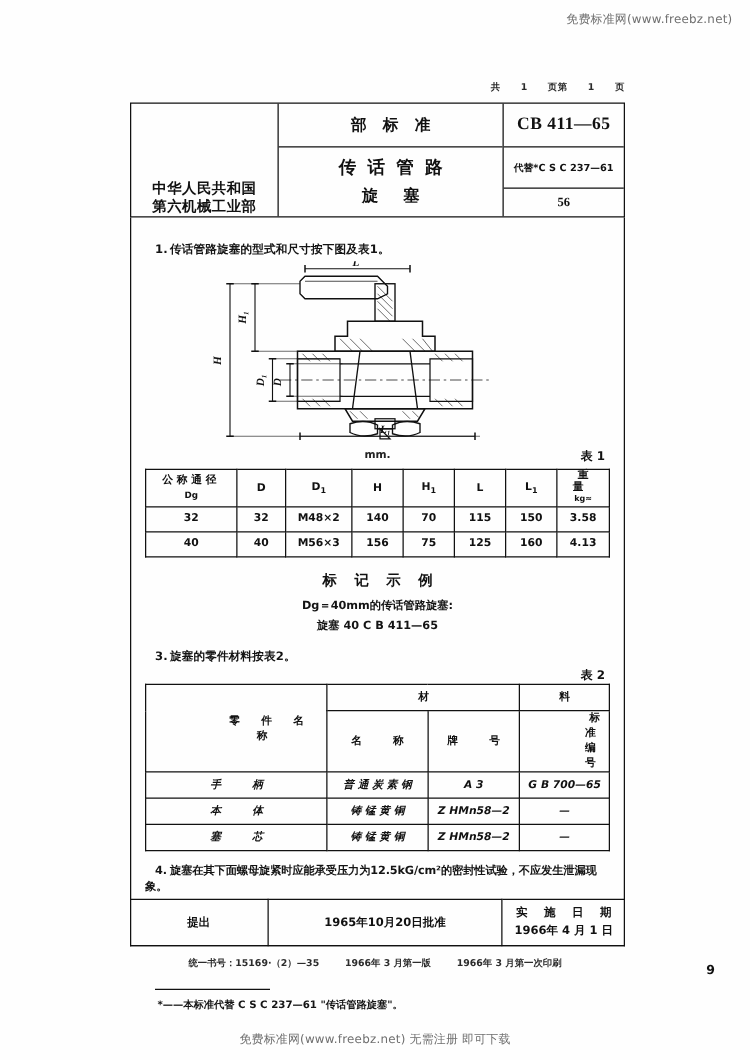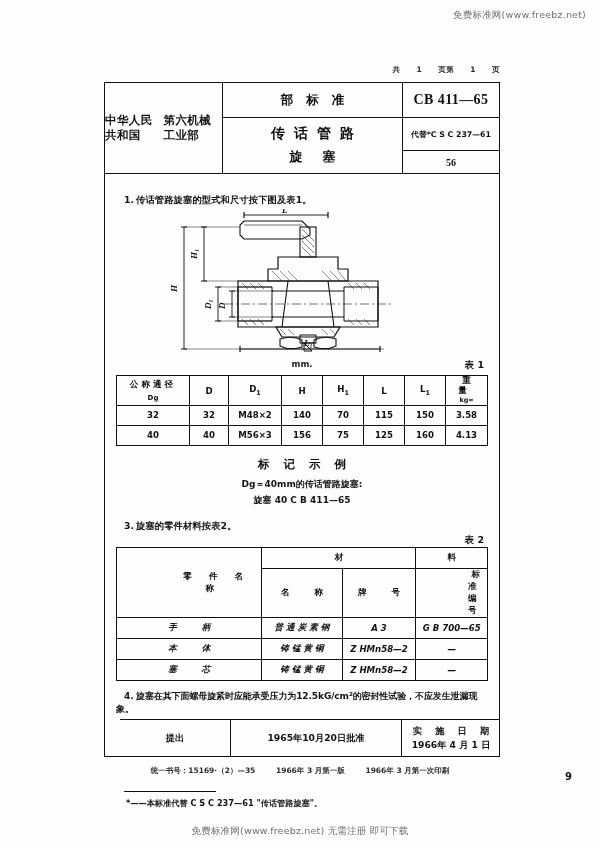--- a/index.html
+++ b/index.html
@@ -63,22 +63,22 @@
     display: flex;
     border: 1.6px solid #111;
     border-bottom-width: 1.6px;
     height: 92px;
     box-sizing: border-box;
   }
   .tb-left {
     width: 118px;
     border-right: 1.4px solid #111;
     display: flex;
-    flex-direction: row;
-    justify-content: flex-start;
+    flex-direction: column;
+    justify-content: flex-end;
     align-items: center;
     box-sizing: border-box;
   }
   .tb-left div {
     font-family: "DejaVu Sans", "Liberation Sans", sans-serif;
     font-size: 11.5px;
     font-weight: bold;
     letter-spacing: 0.4px;
     color: #111;
   }
@@ -293,21 +293,20 @@
     color: #141414;
     margin: 6px 0 0 10px;
   }
 
   
   .footer-tbl-wrap {
     position: absolute;
     left: -1px;
     right: -1px;
     bottom: -1px;
-    padding-left: 16px;
   }
   table.foot {
     border-collapse: collapse;
     width: 100%;
   }
   table.foot td {
     border: 1.5px solid #111;
     text-align: center;
     font-family: "DejaVu Sans", "Liberation Sans", sans-serif;
     font-size: 9.2px;

